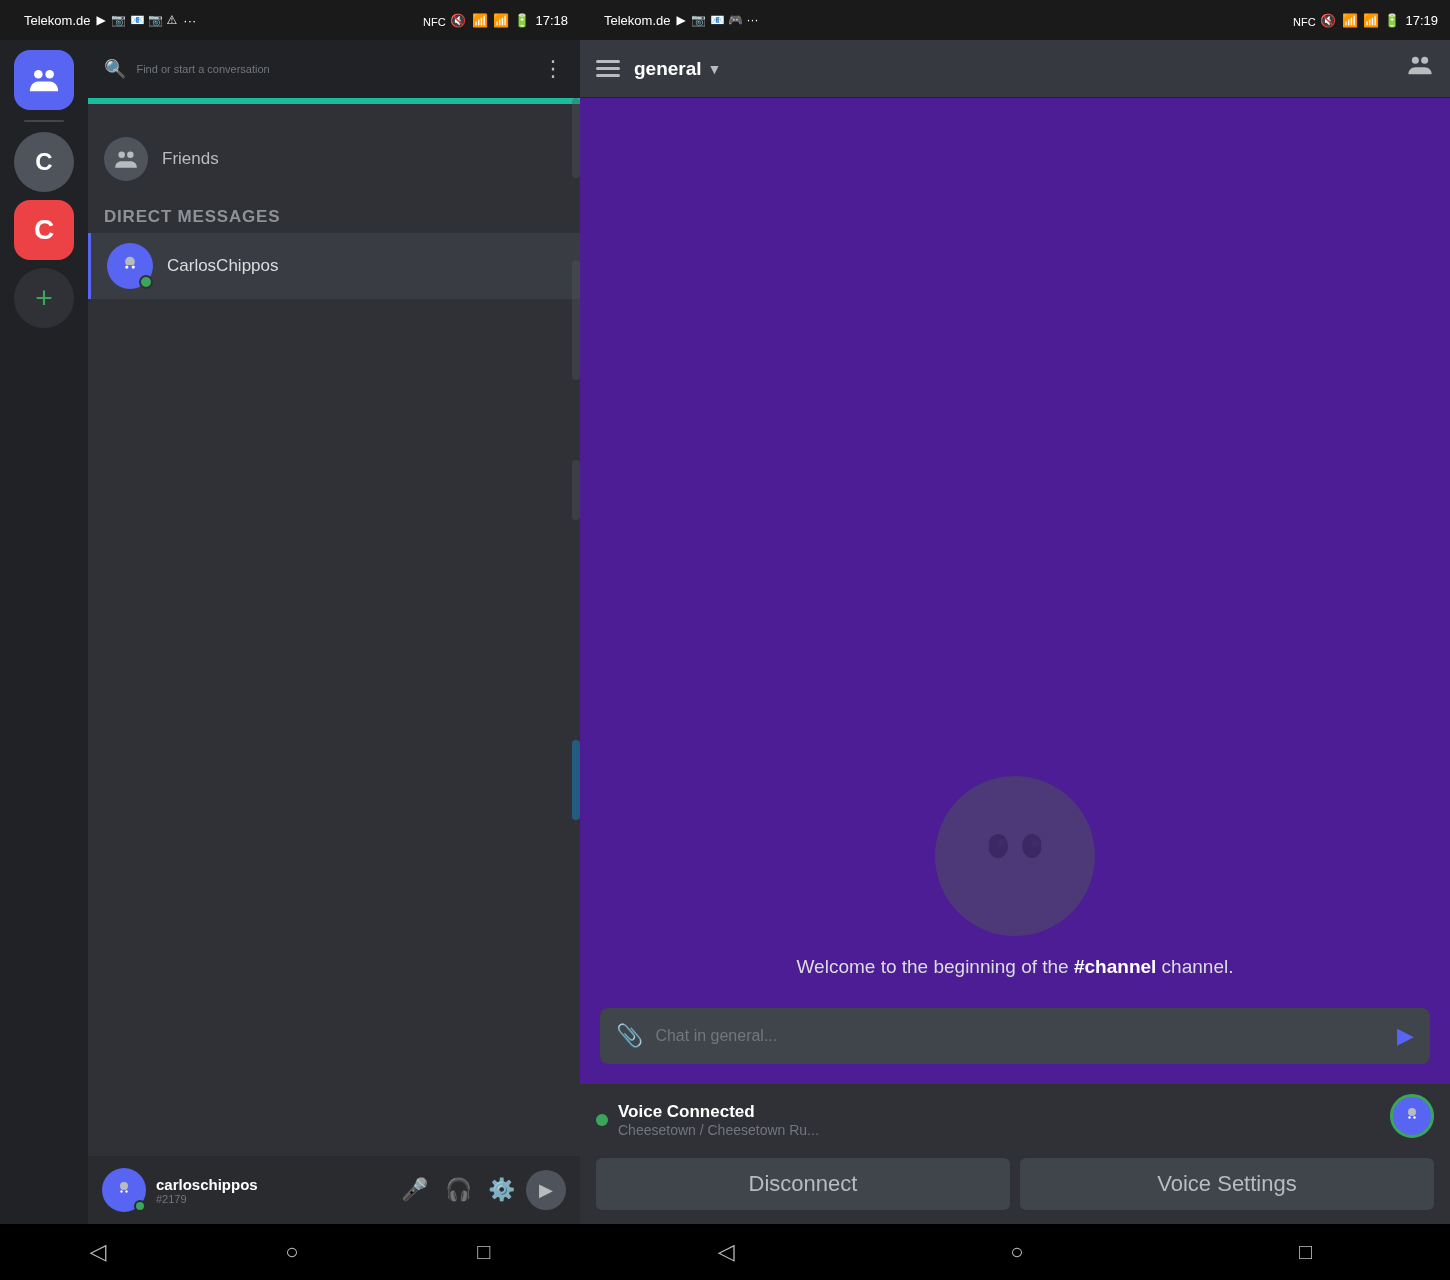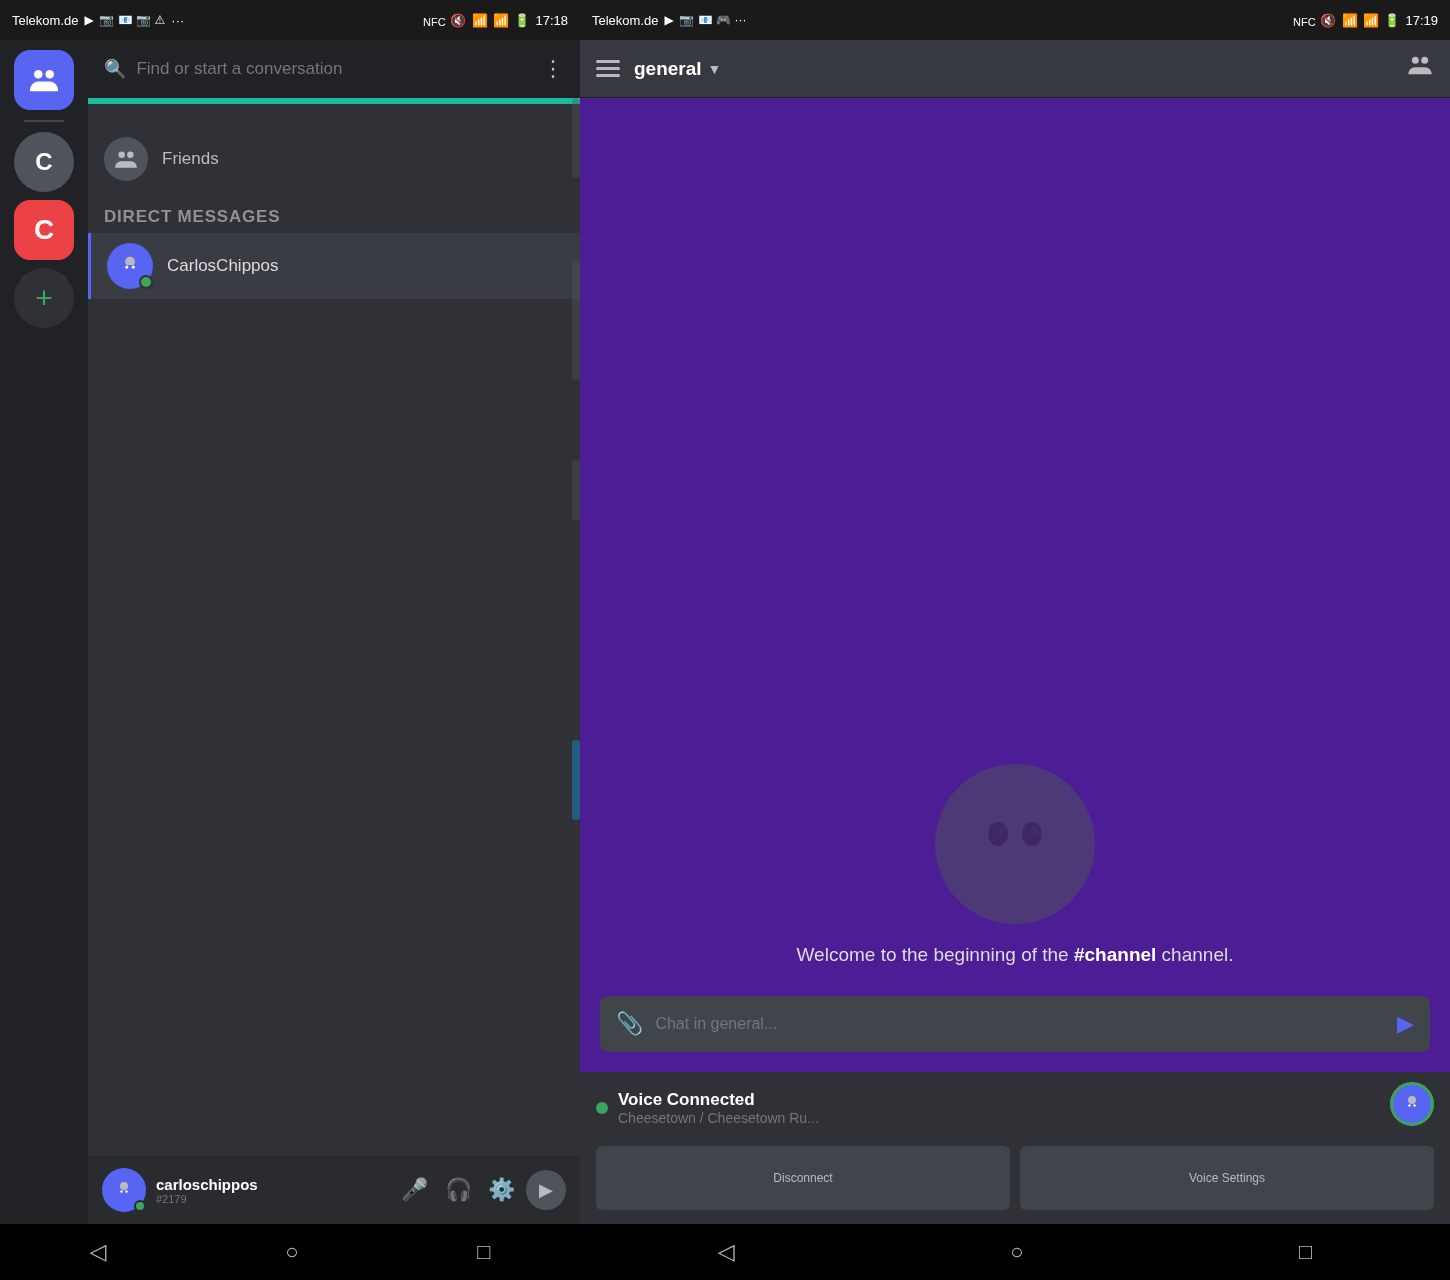--- a/index.html
+++ b/index.html
@@ -17,21 +17,21 @@
     .status-bar {
       height: 40px;
       background: #1a1a1a;
       display: flex;
       align-items: center;
       padding: 0 12px;
       color: #fff;
       font-size: 13px;
       font-weight: 500;
     }
-    .status-bar-left { flex: 1; display: flex; gap: 6px; }
+    .status-bar-left { flex: 1; display: flex; gap: 6px; margin-left: 12px; }
     .status-bar-right { display: flex; align-items: flex-end; gap: 5px; font-size: 13px; }
 
     
     .main-container {
       flex: 1;
       display: flex;
     }
 
     
     .left-panel {
@@ -401,26 +401,26 @@
     
     .voice-buttons {
       display: flex;
       gap: 10px;
       padding: 10px 16px 14px;
       background: #2f3136;
     }
 
     .voice-btn {
       flex: 1;
-      height: 64px;
+      height: 52px;
       border-radius: 6px;
       border: none;
       background: #40444b;
       color: #b9bbbe;
-      font-size: 12px;
+      font-size: 22px;
       cursor: pointer;
       font-weight: 500;
     }
 
     
     .nav-bar {
       height: 56px;
       background: #000;
       display: flex;
       align-items: center;
@@ -498,21 +498,21 @@
         </div>
         <div class="server-icon add-icon" style="border: none; background:#2f3136;">
           <span style="color:#3ba55c; font-size:30px; font-weight:300;">+</span>
         </div>
       </div>
 
       <div class="dm-panel">
 
         <div class="search-bar">
           <span style="font-size:18px; color:#72767d;">🔍</span>
-          <input type="text" style="flex: 1 1 0%; background: transparent; border: none; outline: none; color: #3b82f6; font-size: 17px;" placeholder="Find or start a conversation">
+          <input type="text" style="flex: 1 1 0%; background: transparent; border: none; outline: none; color: #3b82f6; font-size: 11px;" placeholder="Find or start a conversation">
           <span class="three-dots">⋮</span>
         </div>
 
         <div class="teal-bar"></div>
 
         <div class="dm-list">
 
           <div class="friends-item">
             <div class="friends-icon">
               <svg width="26" height="26" viewBox="0 0 24 24" fill="#b9bbbe">

